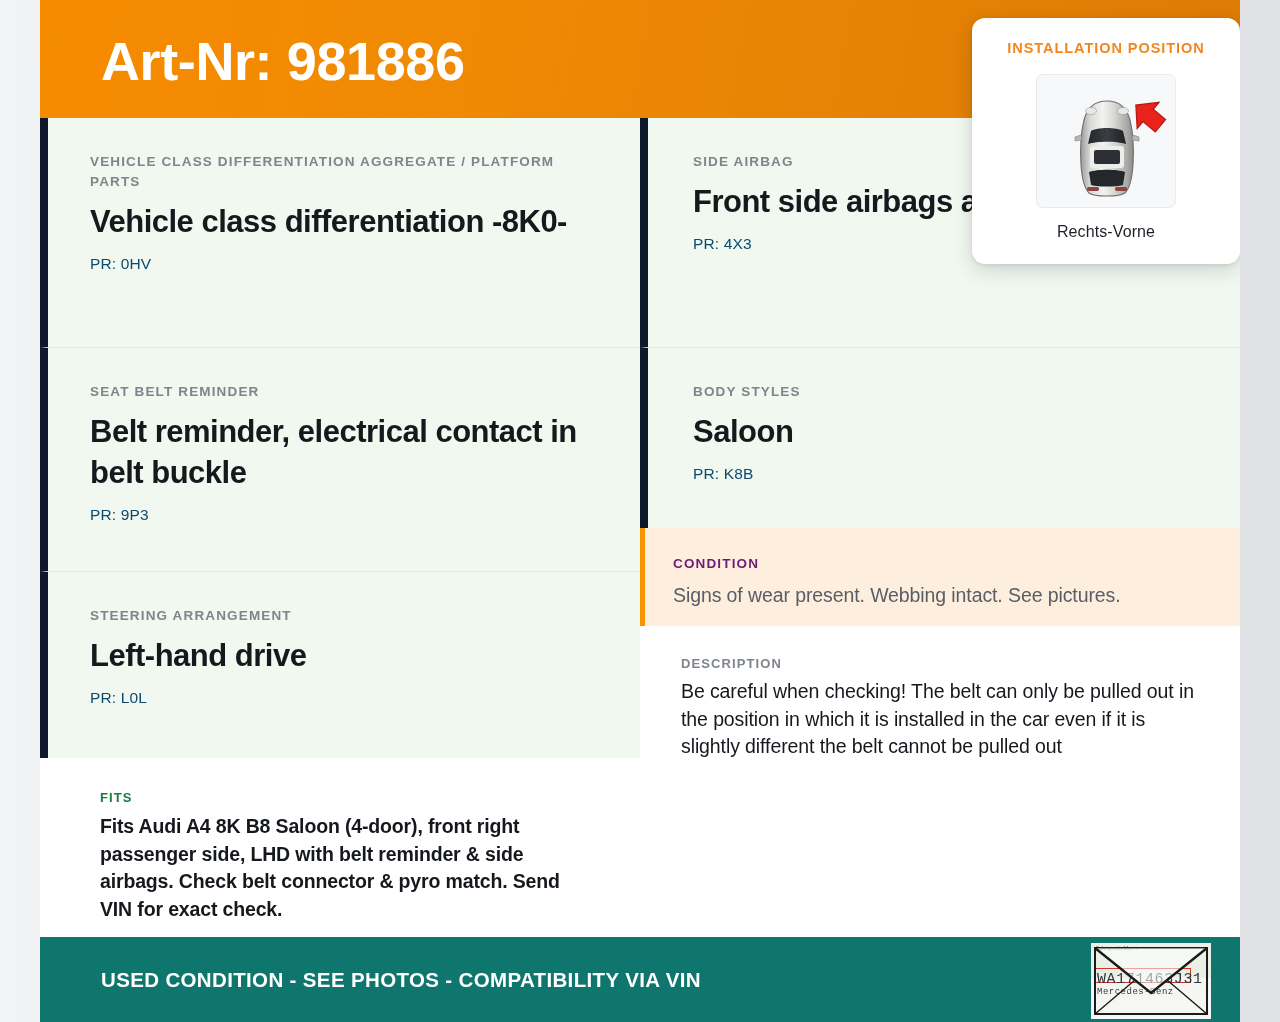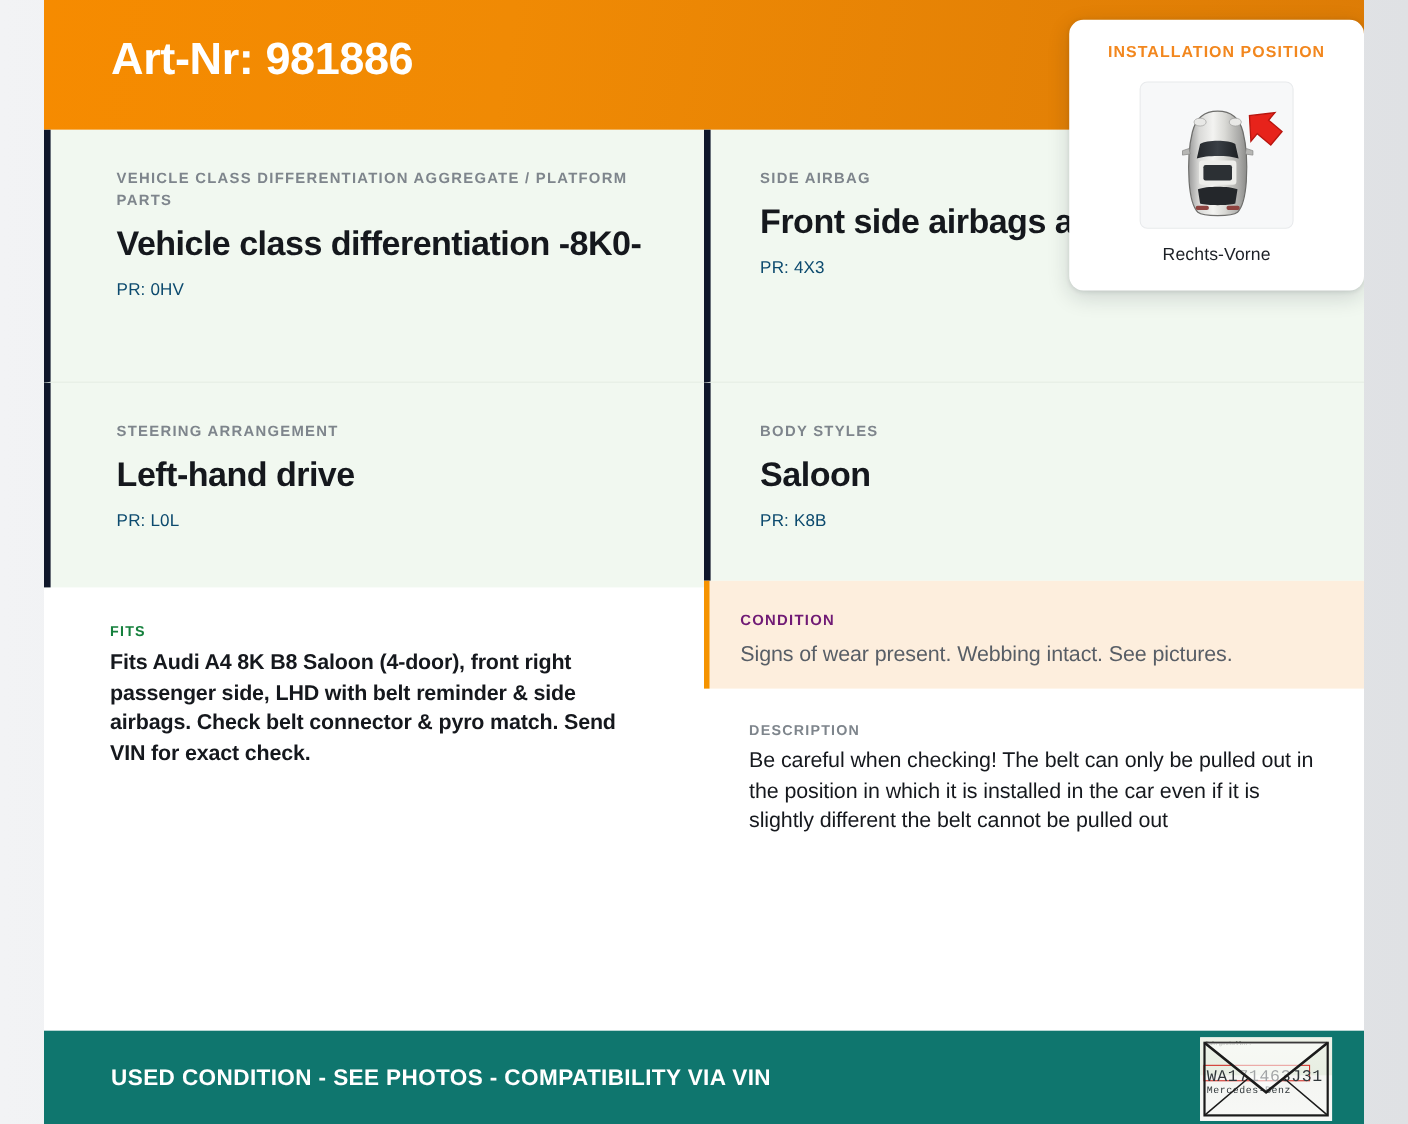--- a/index.html
+++ b/index.html
@@ -32,21 +32,21 @@
     position: absolute;
     left: 0; top: 0;
     width: 1200px;
     height: 118px;
     background: linear-gradient(100deg, #f68b00 0%, #f08a04 35%, #dd7c06 100%);
   }
   #header-title {
     position: absolute;
     left: 61px;
     top: 30px;
-    font-size: 41px;
+    font-size: 54px;
     font-weight: bold;
     color: #ffffff;
     letter-spacing: -0.4px;
   }
 
   
   #grid {
     position: absolute;
     left: 0; top: 118px;
     width: 1200px;
@@ -58,23 +58,23 @@
     width: 600px;
     height: 819px;
   }
   #col-left  { left: 0; }
   #col-right { left: 600px; }
 
   
   .card {
     position: relative;
     background: #f1f8f0;
-    border-left: 6px solid #0f172a;
+    border-left: 8px solid #0f172a;
     border-bottom: 1px solid #e3ece2;
-    padding: 34px 46px 28px 60px;
+    padding: 34px 46px 28px 42px;
   }
   .card.condition {
     background: #fdeedd;
     border-left: 5px solid #f59300;
     border-bottom: none;
   }
 
   .card-label {
     font-size: 13.5px;
     font-weight: bold;
@@ -258,20 +258,25 @@
   <div id="grid">
 
     <div class="col" id="col-left">
 
       <div class="card" style="height:230px;">
         <div class="card-label">VEHICLE CLASS DIFFERENTIATION AGGREGATE / PLATFORM PARTS</div>
         <div class="card-value">Vehicle class differentiation -8K0-</div>
         <div class="card-pr">PR: 0HV</div>
       </div>
 
+      <div class="card" style="height:224px;">
+        <div class="card-label">SEAT BELT REMINDER</div>
+        <div class="card-value">Belt reminder, electrical contact in belt buckle</div>
+        <div class="card-pr">PR: 9P3</div>
+      </div>
 
       <div class="card" style="height:186px;border-bottom:none;">
         <div class="card-label">STEERING ARRANGEMENT</div>
         <div class="card-value">Left-hand drive</div>
         <div class="card-pr">PR: L0L</div>
       </div>
 
       <div class="fits-card">
         <div class="fits-label">FITS</div>
         <div class="fits-text">Fits Audi A4 8K B8 Saloon (4-door), front right passenger side, LHD with belt reminder &amp; side airbags. Check belt connector &amp; pyro match. Send VIN for exact check.</div>

